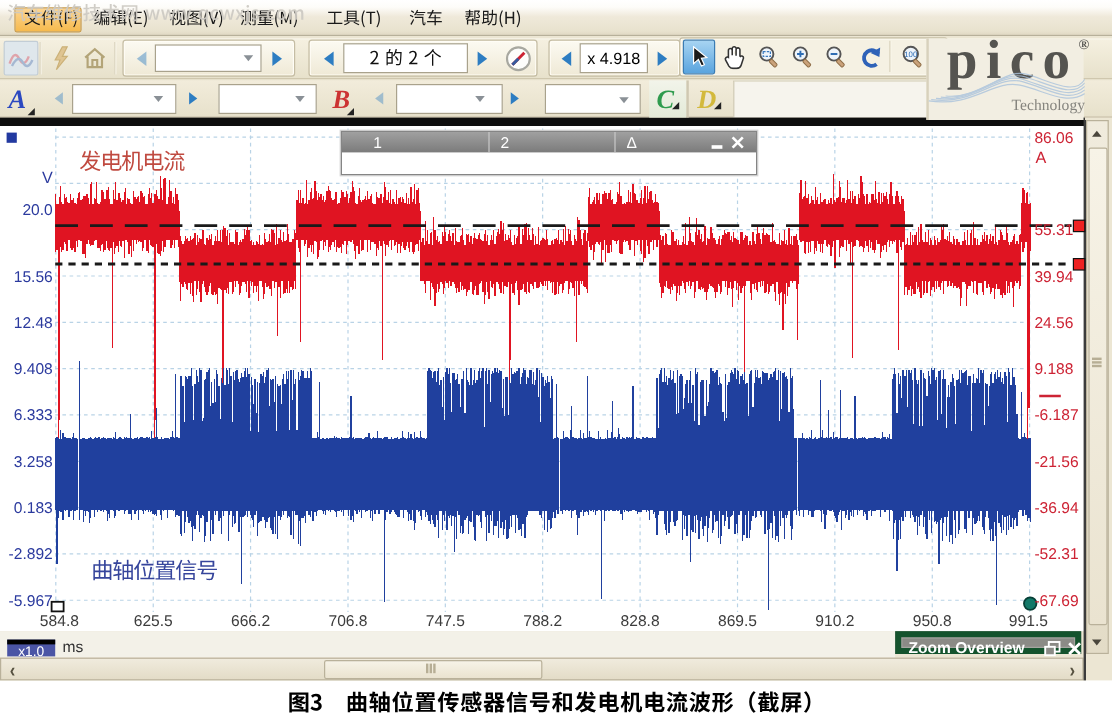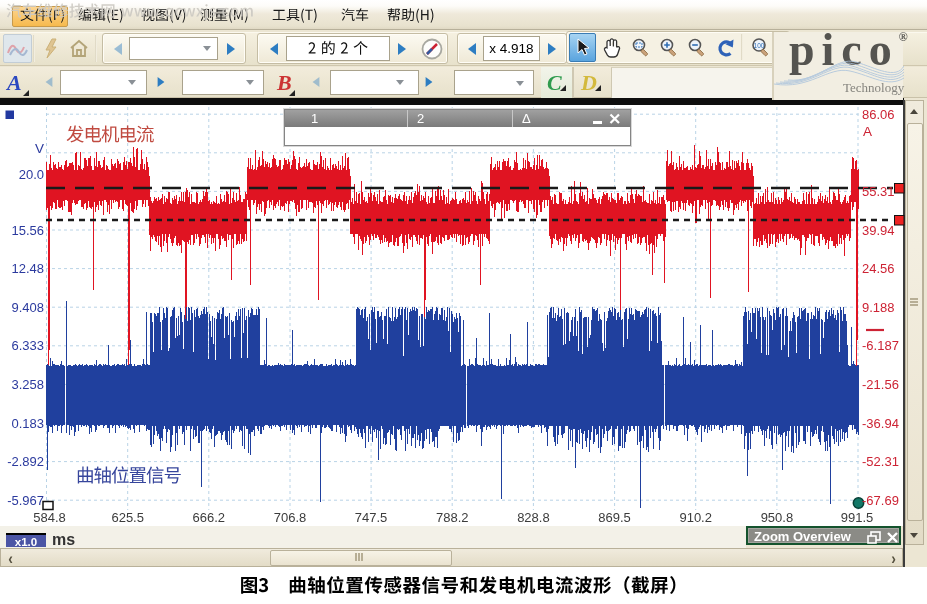--- a/index.html
+++ b/index.html
@@ -25,22 +25,22 @@
 .sb{position:absolute;background:linear-gradient(#f0ebdd,#e3dcc7);border:1px solid #b9b19a}
 .sbh{position:absolute;background:linear-gradient(#f7f3e7,#eae3d0);border:1px solid #b9b19a;border-radius:2px}
 .gripv{position:absolute;width:8px;height:1.5px;background:#b7ae95;box-shadow:0 3px 0 #b7ae95,0 6px 0 #b7ae95}
 .griph{position:absolute;width:1.5px;height:8px;background:#b7ae95;box-shadow:3px 0 0 #b7ae95,6px 0 0 #b7ae95}
 .sbarrow{color:#55503f;font-size:9px;line-height:1;font-weight:bold;transform:scaleY(1.2)}
 
 #meas{position:absolute;left:284px;top:109px;width:347px;height:37px;background:#fff;border:1px solid #858585;box-shadow:0 0 0 1px #d8d8d8}
 #meashdr{position:absolute;left:0;top:0;width:100%;height:17px;background:linear-gradient(#a0a0a0,#7b7b7b);color:#fff;font-size:13px}
 #measval{position:absolute;left:0;top:17px;width:100%;height:18px;background:#fff;color:#000;font-size:14.5px}
 .mcol{position:absolute;top:1px}
-#zoombar{position:absolute;left:746px;top:526px;width:155px;height:19px;background:#8b8b86;border:2px solid #14532d;box-shadow:inset 0 0 0 1px #a5a5a0;color:#fff;font-weight:bold;font-size:13px;line-height:17px;padding-left:6px}
-#x10{position:absolute;left:6px;top:533px;width:40px;height:14px;background:#4b55a5;color:#fff;font-size:11.5px;font-weight:bold;text-align:center;line-height:14px;border-top:2px solid #000000}
+#zoombar{position:absolute;left:746px;top:526px;width:155px;height:19px;background:#8b8b86;border:5px solid #14532d;box-shadow:inset 0 0 0 1px #a5a5a0;color:#fff;font-weight:bold;font-size:13px;line-height:17px;padding-left:6px}
+#x10{position:absolute;left:6px;top:533px;width:40px;height:14px;background:#4b55a5;color:#fff;font-size:11.5px;font-weight:normal;text-align:center;line-height:14px;border-top:4px solid #000000}
 svg#plot{position:absolute;left:0;top:0;z-index:5;pointer-events:none}
 .z10{z-index:10}
 </style></head>
 <body>
 <div id="stage">
 <div id="win"></div>
 <div id="menubar"></div>
     <div id="mhl"></div>
 <div id="row2"></div>
 <div id="row3"></div>
@@ -187,21 +187,21 @@
 <div class="combo" style="left:454px;top:70px;width:80px;height:25px"></div>
 <div class="cads" style="left:516px;top:81px"></div>
 <div class="abs" style="left:541px;top:67px;width:33px;height:31px;background:linear-gradient(#f2f4ea,#e4ead8);border-right:2px solid #cfc8b2"></div>
     <div class="chletter" style="left:547px;top:70px;color:#2f9b4e">C</div>
 <div class="chtri" style="left:560px;top:85px"></div>
 <div class="chletter" style="left:581px;top:70px;color:#d3b93c">D</div>
 <div class="chtri" style="left:595px;top:85px"></div>
 
 <div class="abs" style="left:0px;top:525.5px;width:746px;height:22.5px;background:#f3f1e8"></div>
     <div id="x10">x1.0</div>
-<div class="abs" style="left:52px;top:531px;font-size:16px;font-weight:bold;color:#333">ms</div>
+<div class="abs" style="left:52px;top:531px;font-size:13px;font-weight:normal;color:#333">ms</div>
 <div id="zoombar">Zoom Overview
 <svg class="abs" style="left:119px;top:3px" width="14" height="13">
         <rect x="4" y="1" width="9" height="8" fill="none" stroke="#fff" stroke-width="1.6"></rect>
         <rect x="1" y="5" width="8" height="7" fill="#8b8b86" stroke="#fff" stroke-width="1.6"></rect>
       </svg>
 <svg class="abs" style="left:138px;top:3px" width="13" height="13">
         <path d="M2 2 L11 11 M11 2 L2 11" stroke="#fff" stroke-width="2.4"></path>
       </svg>
 </div>
 

